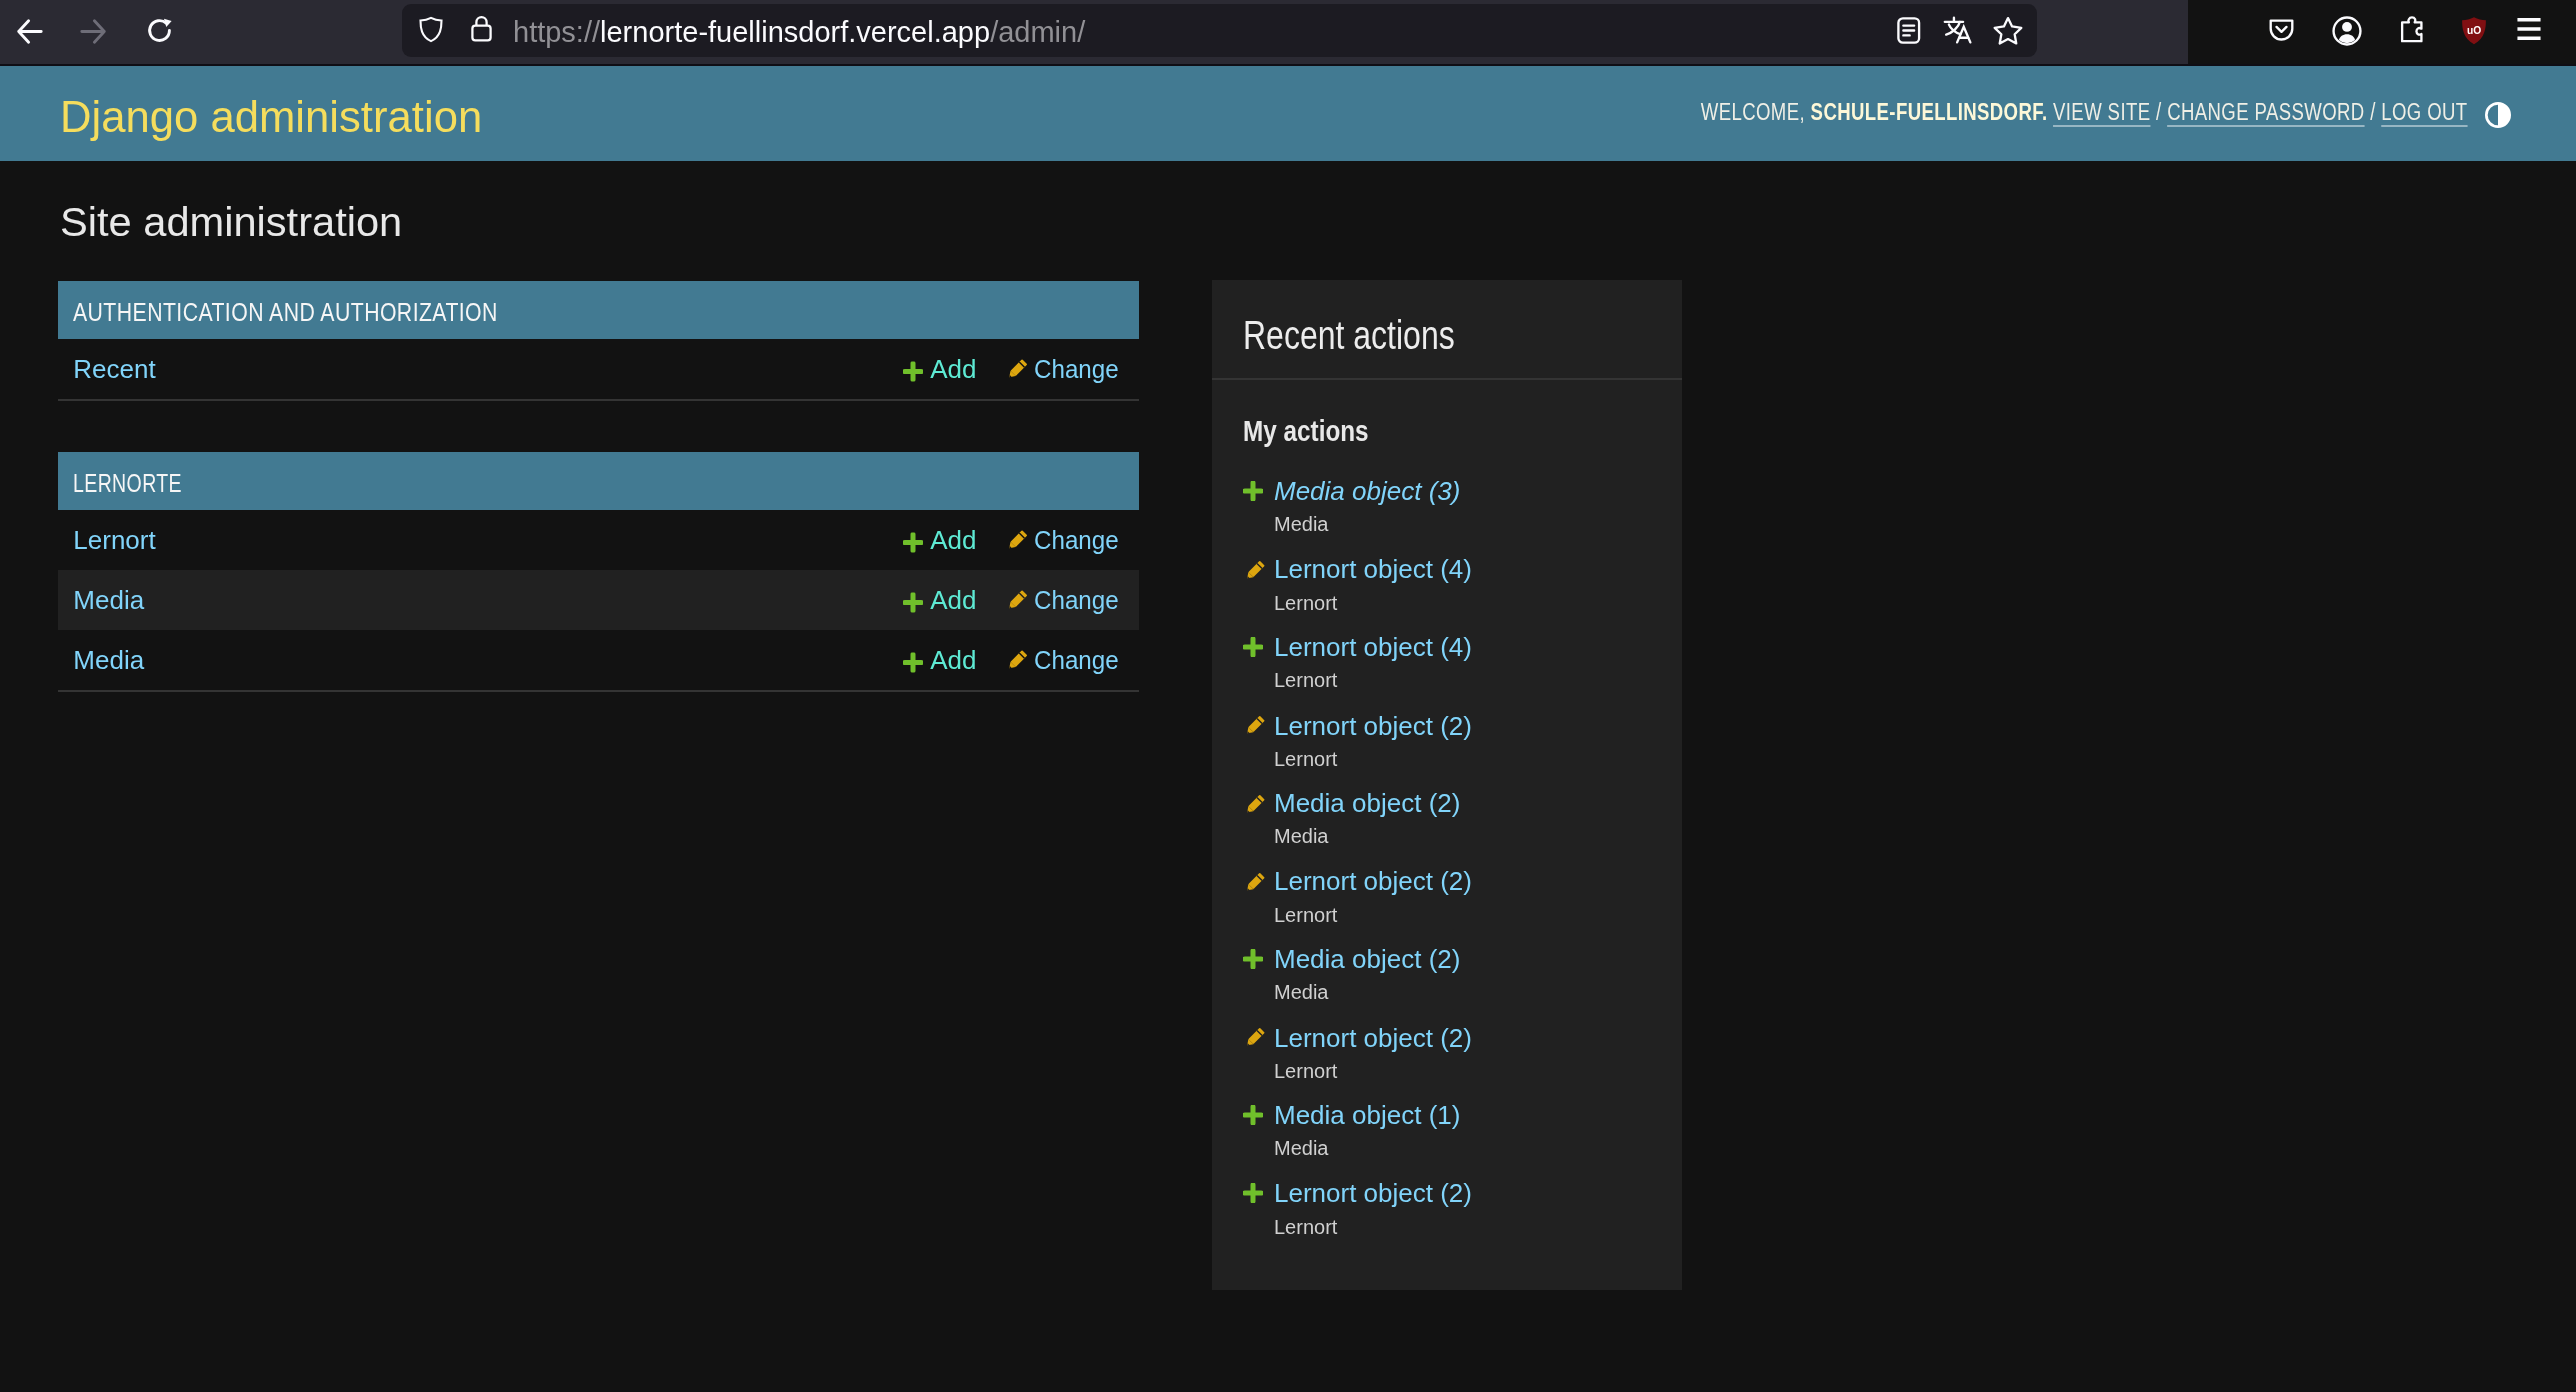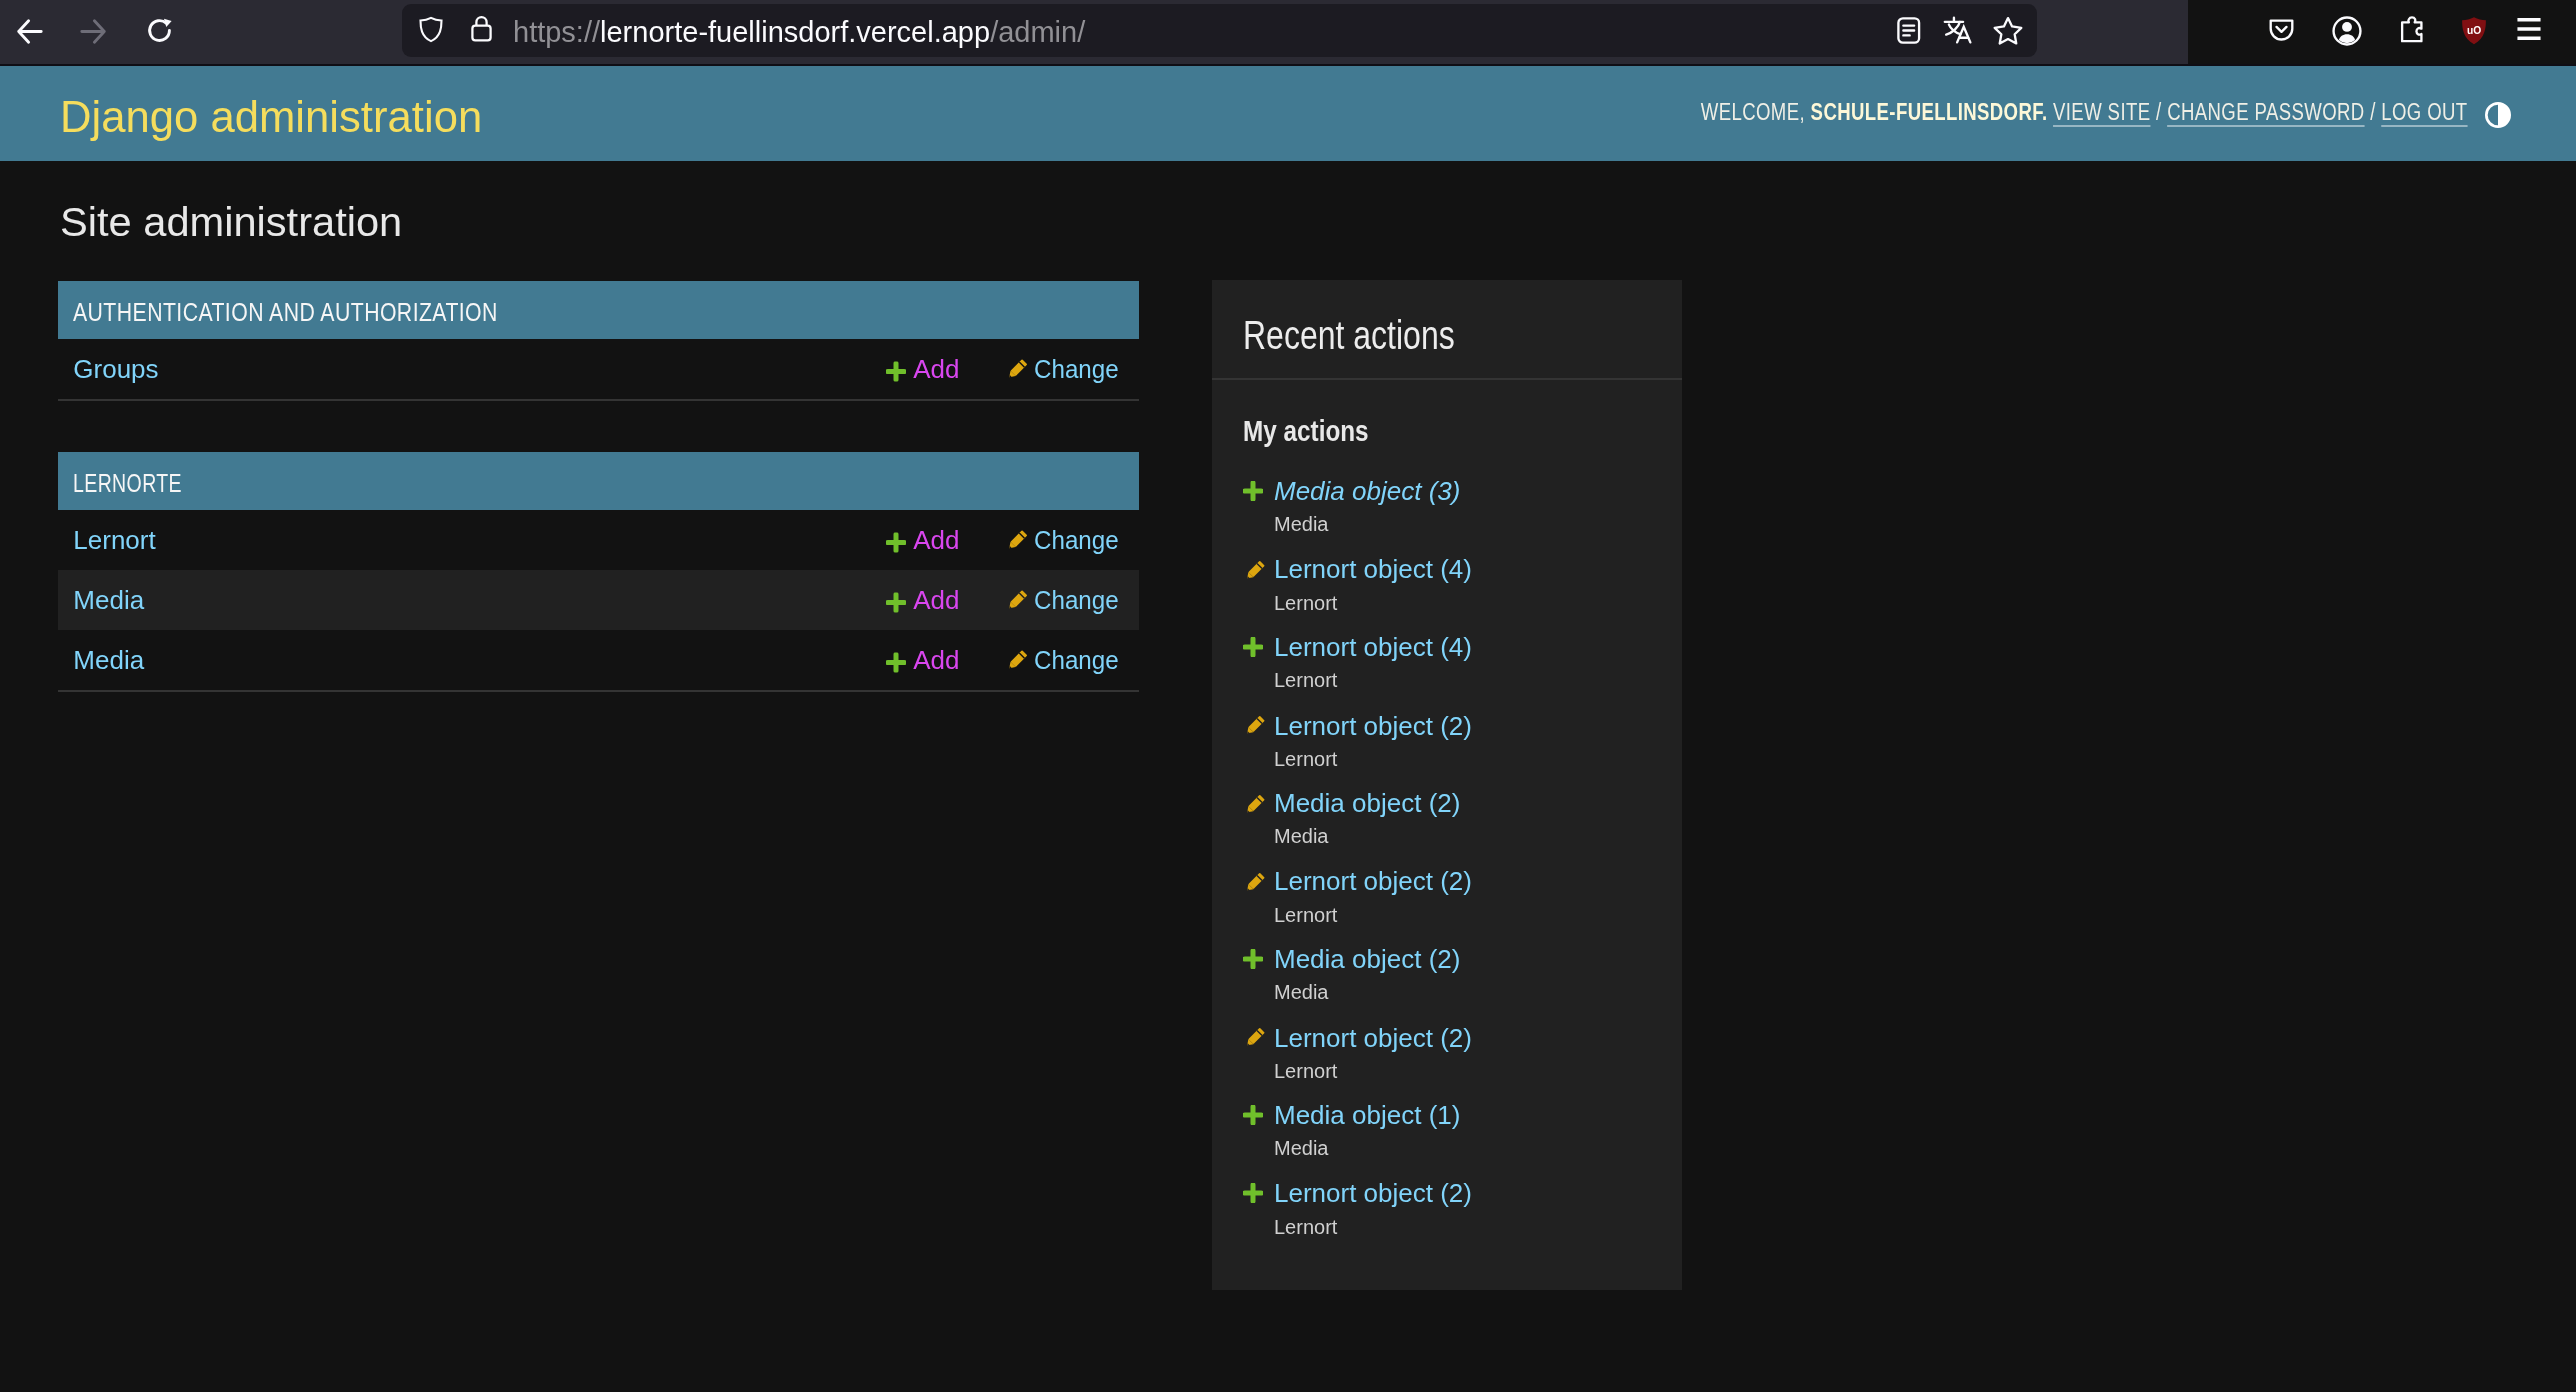--- a/index.html
+++ b/index.html
@@ -23,21 +23,21 @@
 
   
   #h1-site { position:absolute; left:60px; top:200px; font-size:40px; font-weight:300; color:#e8e8e8; transform:scaleX(1.04); transform-origin:left center; }
 
   .module { position:absolute; left:58px; width:1081px; }
   .mod-caption { height:58px; background:#427a92; color:#f6f6f6; padding-left:15.3px; }
   .mod-caption span { display:inline-block; font-size:25px; letter-spacing:0.5px; line-height:63px; font-weight:400; transform:scaleX(0.85); transform-origin:left center; white-space:nowrap; }
   .mod-row { position:relative; height:60px; }
   .mod-row.hl { background:#212121; }
   .mod-row .mname { position:absolute; left:15.3px; top:50%; transform:translateY(-50%); font-size:26px; color:#81d4fa; }
-  .mod-row .addc { position:absolute; left:828px; top:50%; transform:translateY(-50%); font-size:26px; color:#d946ef; }
+  .mod-row .addc { position:absolute; left:845px; top:50%; transform:translateY(-50%); font-size:26px; color:#5eead4; }
   .mod-row .chgc { position:absolute; left:947px; top:50%; transform:translateY(-50%); font-size:26px; color:#81d4fa; }
   .chgc .lbl { display:inline-block; transform:scaleX(0.93); transform-origin:left center; }
   .icon-plus { display:inline-block; vertical-align:-3.6px; margin-right:7.2px; }
   .icon-pencil { display:inline-block; vertical-align:-3.6px; margin-right:5.4px; }
   .hairline { height:1.8px; background:#343434; }
 
   
   #panel { position:absolute; left:1212px; top:280px; width:470px; height:1010px; background:#212121; }
   #ra-title { position:absolute; left:1243px; top:313px; font-size:40px; font-weight:300; color:#ededed; transform:scaleX(0.80); transform-origin:left center; }
   #my-actions { position:absolute; left:1243px; top:414px; font-size:30px; font-weight:700; color:#e8e8e8; transform:scaleX(0.81); transform-origin:left center; }
@@ -124,21 +124,21 @@
 <svg class="abs" style="left:2485px;top:102px" width="26" height="26" viewBox="0 0 29 29">
   <circle cx="14.5" cy="14.5" r="13" fill="none" stroke="#ffffff" stroke-width="3"></circle>
   <path d="M14.5 1.5 A13 13 0 0 1 14.5 27.5 Z" fill="#ffffff"></path>
 </svg>
 
 <div id="h1-site">Site administration</div>
 
 <div class="module" style="top:281px;">
   <div class="mod-caption"><span>AUTHENTICATION AND AUTHORIZATION</span></div>
   <div class="mod-row">
-    <span class="mname">Groups</span>
+    <span class="mname">Recent</span>
     <span class="addc"><svg class="icon-plus" width="20" height="20" viewBox="0 0 22 22">
           <path d="M11 2 V20 M2 11 H20" stroke="#70bf2b" stroke-width="5.5" stroke-linecap="round"></path>
         </svg>Add</span>
     <span class="chgc"><svg class="icon-pencil" width="24" height="24" viewBox="0 0 28 28">
           <g transform="translate(14 14) rotate(45)">
             <rect x="-4.3" y="-12.7" width="8.6" height="19.2" rx="1" fill="#dda60f"></rect>
             <rect x="-4.3" y="-8.9" width="8.6" height="1.7" fill="#121212"></rect>
             <path d="M-4.3 6.5 L4.3 6.5 L0 12.7 Z" fill="#dda60f"></path>
             <path d="M-1.4 10.5 L1.4 10.5 L0 12.7 Z" fill="#121212"></path>
           </g>

